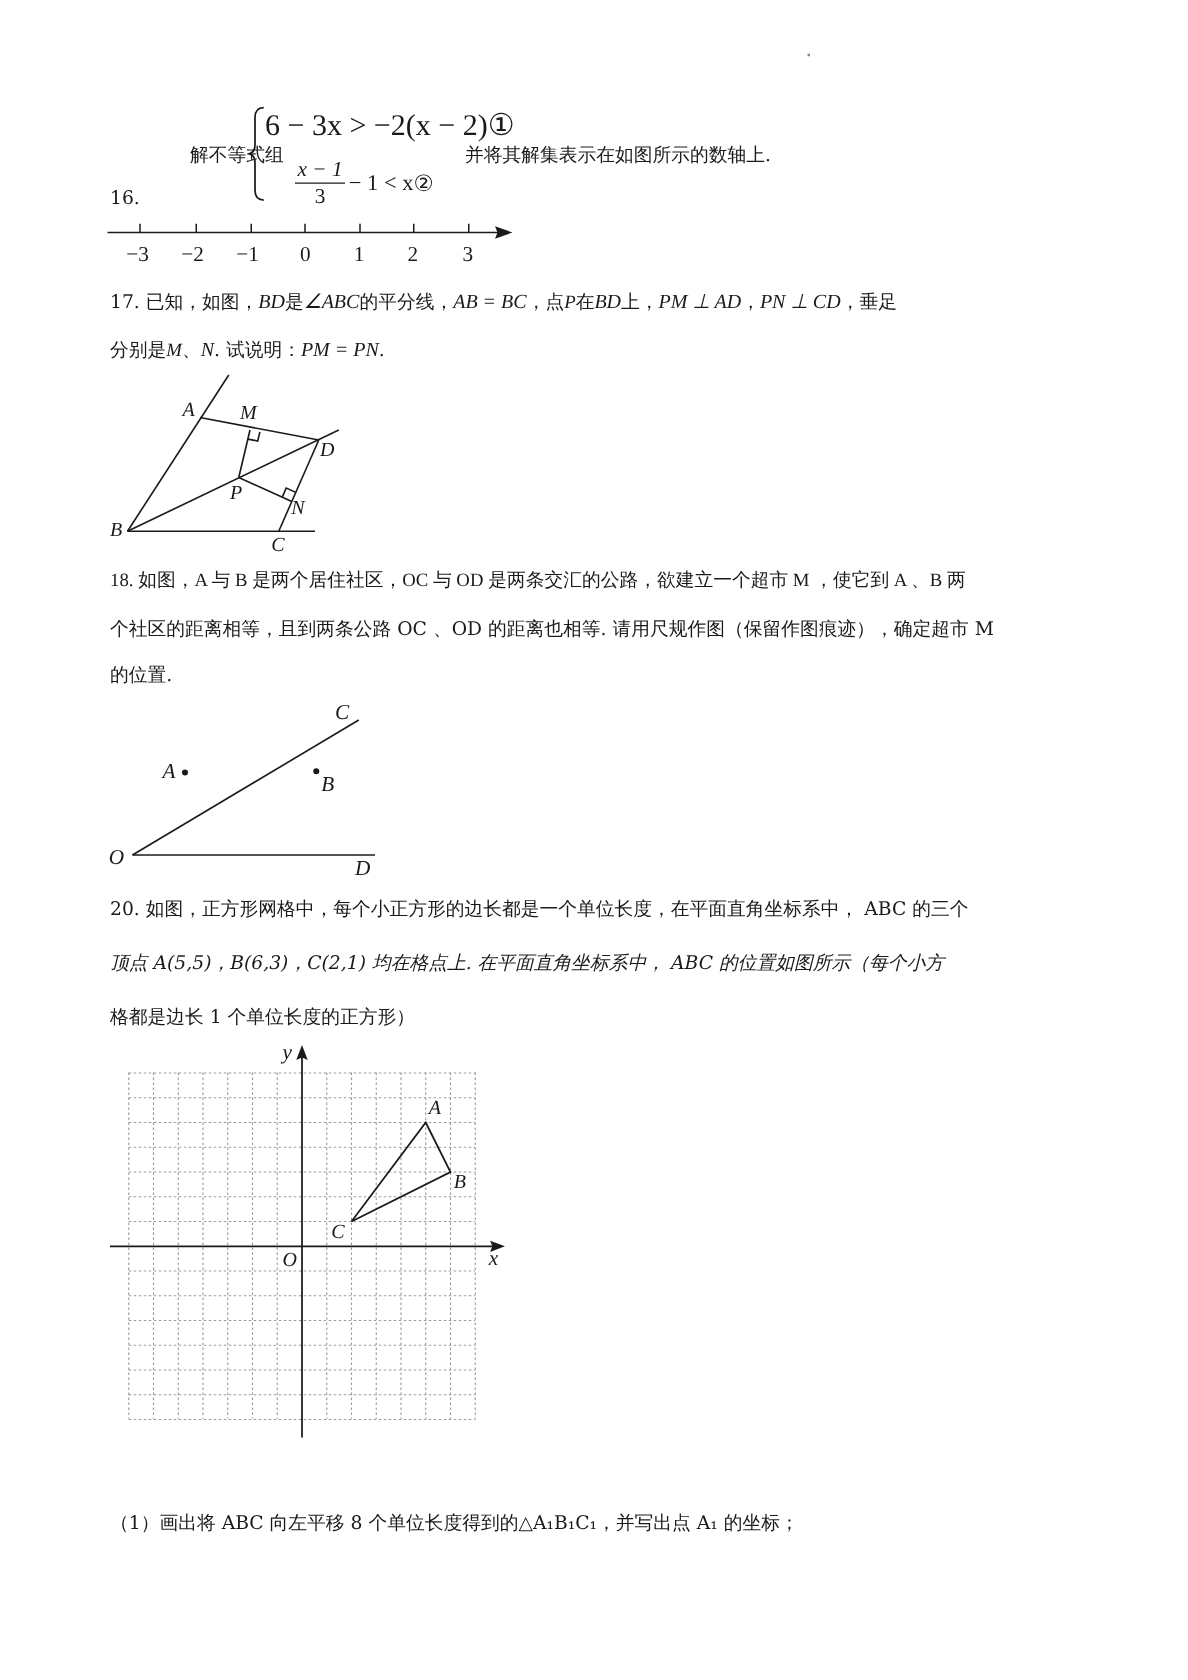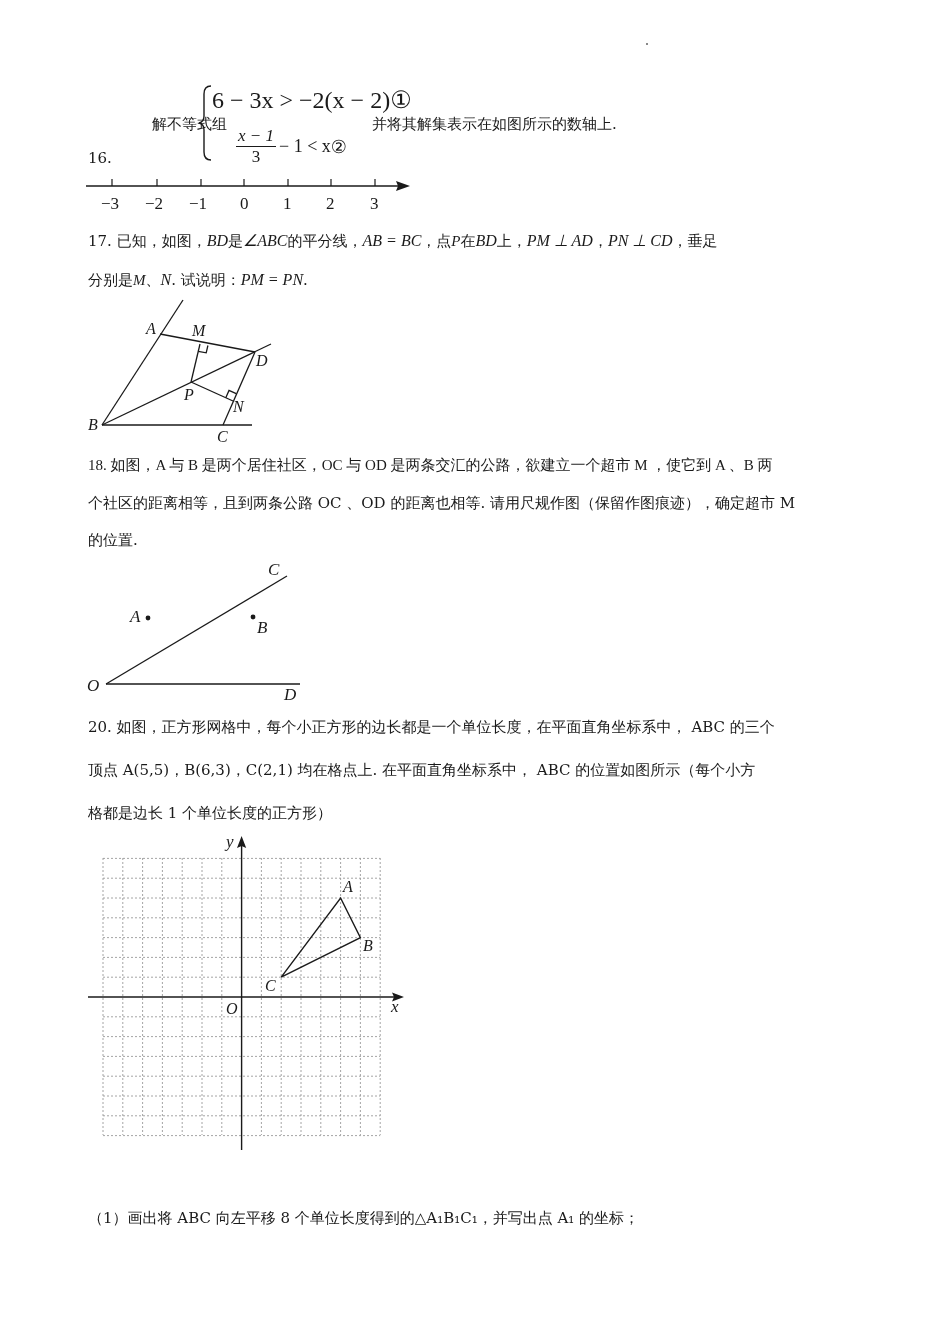--- a/index.html
+++ b/index.html
@@ -100,21 +100,21 @@
   <circle cx="148" cy="618" r="2.4" fill="#1a1a1a"></circle>
   <circle cx="253" cy="617" r="2.4" fill="#1a1a1a"></circle>
 </svg>
 <div class="abs it" style="left:268px;top:560px;font-size:17px;">C</div>
 <div class="abs it" style="left:130px;top:607px;font-size:17px;">A</div>
 <div class="abs it" style="left:257px;top:618px;font-size:17px;">B</div>
 <div class="abs it" style="left:87px;top:676px;font-size:17px;">O</div>
 <div class="abs it" style="left:284px;top:685px;font-size:17px;">D</div>
 
 <div class="abs txt" style="left:88px;top:717px;">20. 如图，正方形网格中，每个小正方形的边长都是一个单位长度，在平面直角坐标系中，  ABC 的三个</div>
-<div class="abs txt" style="left:88px;top:760px;">顶点 A(5,5)，B(6,3)，C(2,1) 均在格点上. 在平面直角坐标系中，  ABC 的位置如图所示（每个小方</div>
+<div class="abs txt" style="left:88px;top:760px;font-style:italic;">顶点 A(5,5)，B(6,3)，C(2,1) 均在格点上. 在平面直角坐标系中，  ABC 的位置如图所示（每个小方</div>
 <div class="abs txt" style="left:88px;top:803px;">格都是边长 1 个单位长度的正方形）</div>
 
 <svg class="abs" style="left:80px;top:830px;" width="340" height="325" viewBox="80 830 340 325">
   <g stroke="#9a9a9a" stroke-width="0.9" stroke-dasharray="2,2">
     <line x1="103" y1="858" x2="103" y2="1135"></line>
     <line x1="122.8" y1="858" x2="122.8" y2="1135"></line>
     <line x1="142.6" y1="858" x2="142.6" y2="1135"></line>
     <line x1="162.4" y1="858" x2="162.4" y2="1135"></line>
     <line x1="182.2" y1="858" x2="182.2" y2="1135"></line>
     <line x1="202" y1="858" x2="202" y2="1135"></line>

